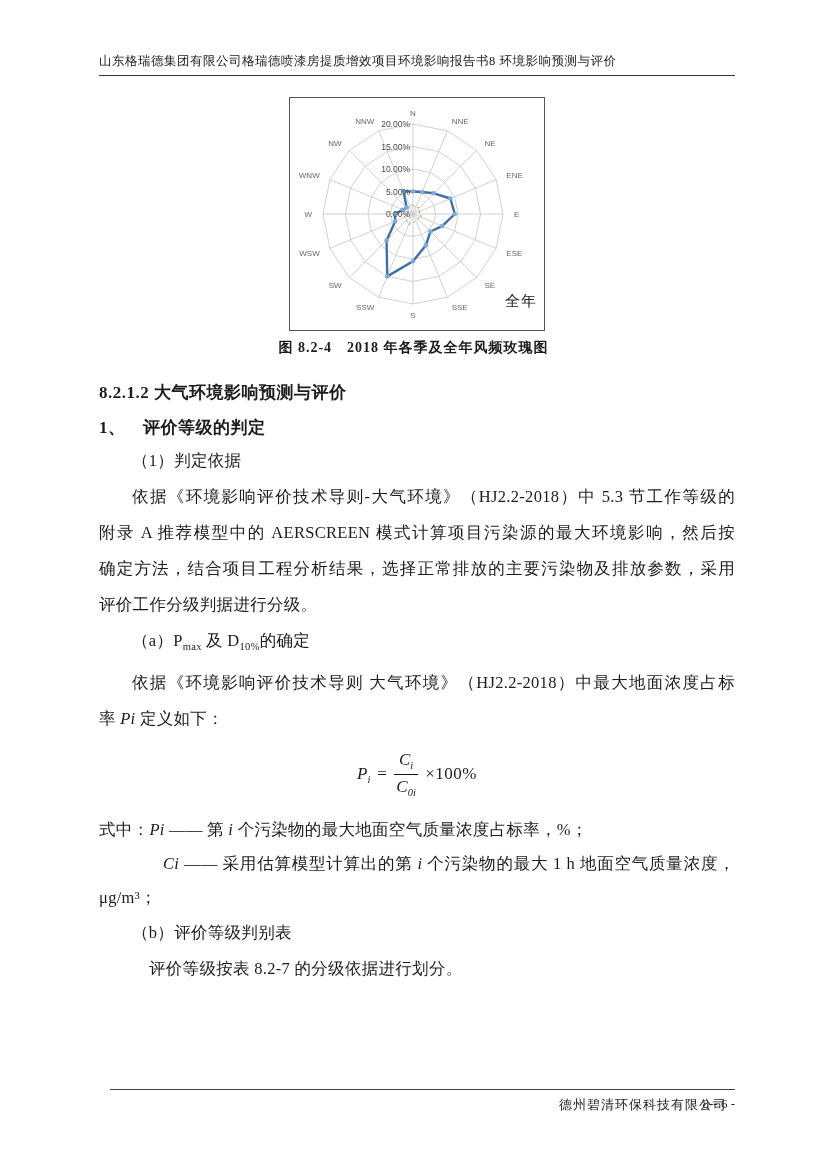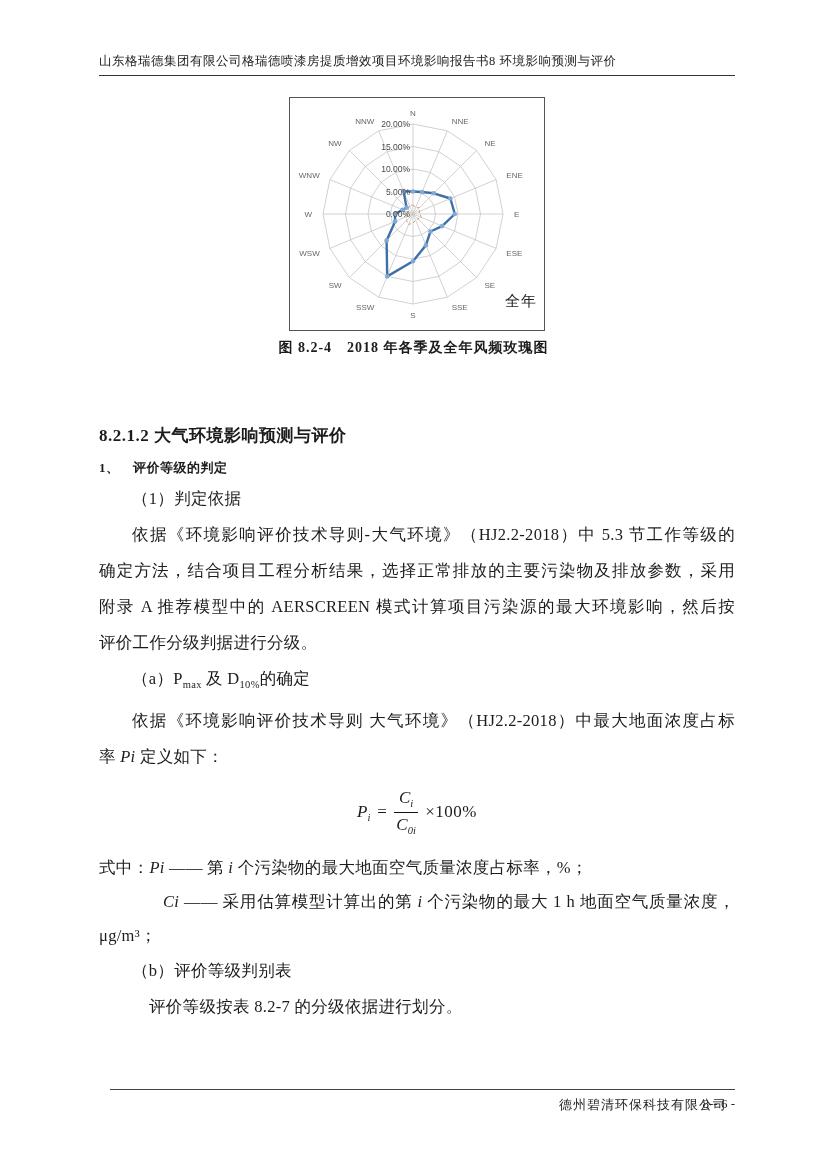--- a/index.html
+++ b/index.html
@@ -30,23 +30,23 @@
     font-size:15px;color:#222;letter-spacing:1px;
   }
   .dirlbl{font-family:"Liberation Sans","DejaVu Sans",sans-serif;font-size:8px;fill:#666;}
   .ticklbl{font-family:"Liberation Sans","DejaVu Sans",sans-serif;font-size:8.5px;fill:#4a4a4a;}
   
   .caption{
     position:absolute;top:339px;left:0;width:100%;
     text-align:center;font-weight:bold;font-size:14px;letter-spacing:1px;
   }
   
-  .content{position:absolute;left:99px;top:381px;width:636px;margin-top:43px;}
+  .content{position:absolute;left:99px;top:381px;width:636px;}
   .h3{font-size:17px;font-weight:bold;margin:0 0 12px 0;letter-spacing:.5px;}
-  .h4{font-size:13px;font-weight:bold;margin:0 0 4px 0;letter-spacing:.5px;}
+  .h4{font-size:17px;font-weight:bold;margin:0 0 4px 0;letter-spacing:.5px;}
   .line{font-size:16.5px;line-height:36px;letter-spacing:.3px;}
   .wline{line-height:34px;}
   .jst{text-align:justify;text-align-last:justify;}
   .ind{text-indent:33px;}
   .ind3{text-indent:50px;}
   .w-ind{padding-left:64px;}
   sub.sb,.content sub{font-size:10.5px;}
   .content i{font-family:"Liberation Serif","DejaVu Serif",serif;}
   
   .formula{
@@ -143,22 +143,22 @@
   <div class="caption">图 8.2-4　2018 年各季及全年风频玫瑰图</div>
 
   <div class="content">
 
     <div class="h3">8.2.1.2 大气环境影响预测与评价</div>
     <div class="h4">1、　评价等级的判定</div>
 
     <div class="line ind">（1）判定依据</div>
 
     <div class="line jst ind">依据《环境影响评价技术导则-大气环境》（HJ2.2-2018）中 5.3 节工作等级的</div>
+    <div class="line jst">附录 A 推荐模型中的 AERSCREEN 模式计算项目污染源的最大环境影响，然后按</div>
     <div class="line jst">确定方法，结合项目工程分析结果，选择正常排放的主要污染物及排放参数，采用</div>
-    <div class="line jst">附录 A 推荐模型中的 AERSCREEN 模式计算项目污染源的最大环境影响，然后按</div>
     <div class="line">评价工作分级判据进行分级。</div>
 
     <div class="line ind"><span>（a）P</span><sub class="sb">max</sub><span> 及 D</span><sub class="sb">10%</sub><span>的确定</span></div>
 
     <div class="line jst ind">依据《环境影响评价技术导则 大气环境》（HJ2.2-2018）中最大地面浓度占标</div>
     <div class="line"><span>率 </span><i>Pi</i><span> 定义如下：</span></div>
 
     <div class="formula">
       <span class="f-var"><i>P</i><sub>i</sub></span>
       <span class="f-eq">=</span>

